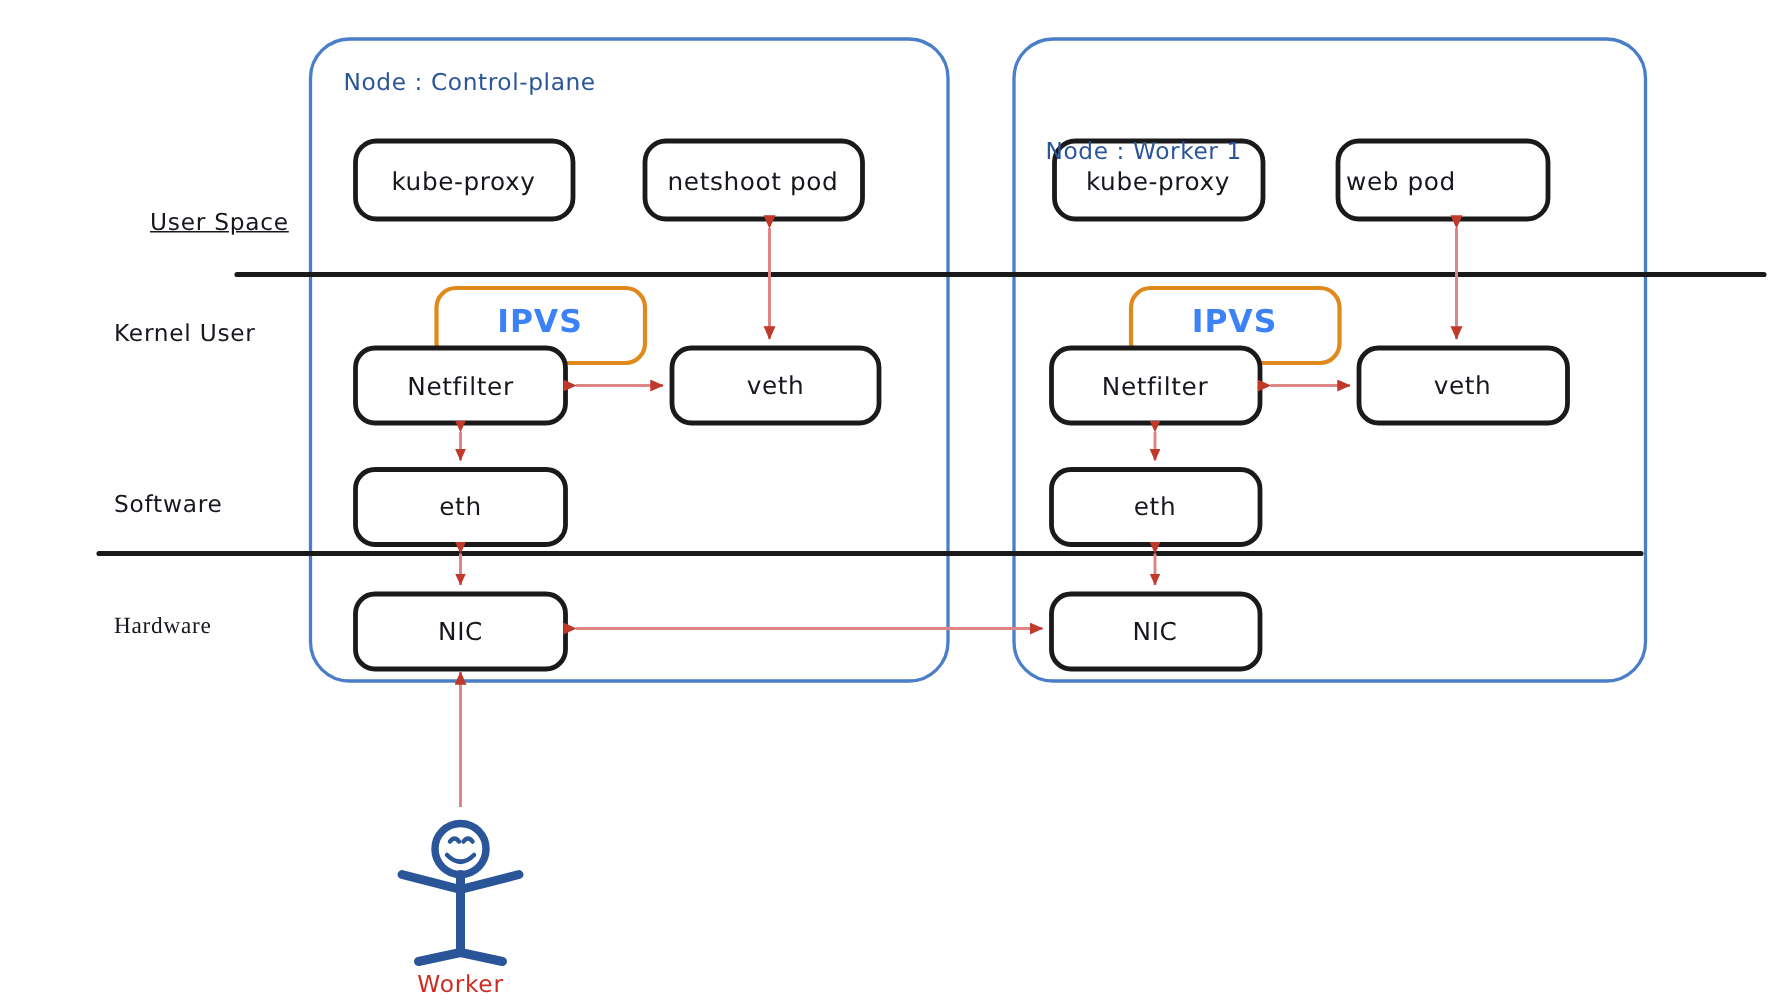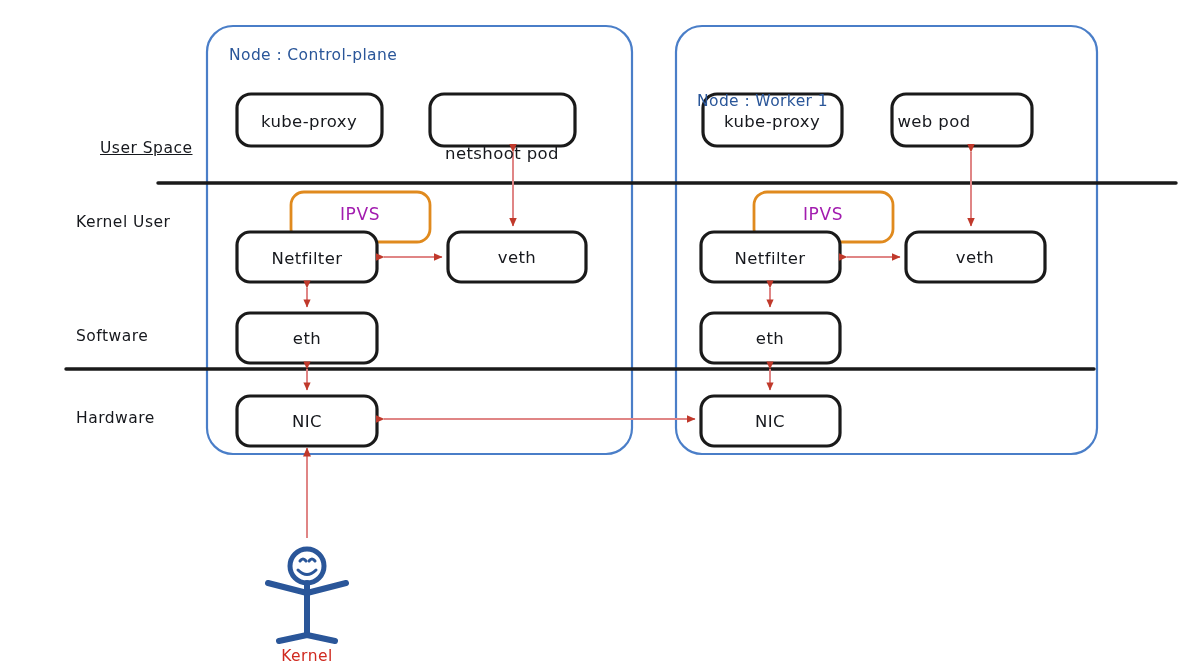--- a/index.html
+++ b/index.html
@@ -85,25 +85,25 @@
     letter-spacing: 0.4px;
     transform: translate(-50%, -50%);
     text-align: center;
   }
   .node-title {
     font-size: 15.5px;
     color: #2a5699;
     letter-spacing: 0.4px;
   }
   .ipvs-label {
-    font-size: 17px;
-    color: #a21caf;
+    font-size: 21px;
+    color: #3b82f6;
     letter-spacing: 0.6px;
     transform: translate(-50%, -50%);
-    font-weight: 400;
+    font-weight: 700;
   }
   .side-label {
     font-size: 15.5px;
     color: #16181d;
     letter-spacing: 0.5px;
     transform: translate(0, -50%);
   }
   .client-label {
     font-size: 15.5px;
     color: #d02a20;
@@ -194,36 +194,36 @@
       <line class="stick" x1="307" y1="593" x2="268" y2="583"></line>
       <line class="stick" x1="307" y1="593" x2="346" y2="583"></line>
       <line class="stick" x1="307" y1="635" x2="279" y2="641"></line>
       <line class="stick" x1="307" y1="635" x2="335" y2="641"></line>
     </g>
   </svg>
 
   <div class="lbl side-label" style="left:100px;  top:148px;text-decoration:underline;">User Space</div>
   <div class="lbl side-label" style="left:76px;  top:222px;">Kernel User</div>
   <div class="lbl side-label" style="left:76px;  top:336px;">Software</div>
-  <div class="lbl side-label" style="left:76px;  top:418px;">Hardware</div>
+  <div class="lbl side-label" style="left:76px;  top:418px;font-family:Liberation Serif, serif;">Hardware</div>
 
   <div class="lbl node-title" style="left:229px; top:46px;">Node : Control-plane</div>
   <div class="lbl node-title" style="left:697px; top:48px;margin-top:44px;">Node : Worker 1</div>
 
   <div class="lbl box-label" style="left:309px; top:121px;">kube-proxy</div>
-  <div class="lbl box-label" style="left:502px; top:121px;margin-top:32px;">netshoot pod</div>
+  <div class="lbl box-label" style="left:502px; top:121px;">netshoot pod</div>
   <div class="lbl ipvs-label" style="left:360px; top:214px;">IPVS</div>
   <div class="lbl box-label" style="left:307px; top:258px;">Netfilter</div>
   <div class="lbl box-label" style="left:517px; top:257px;">veth</div>
   <div class="lbl box-label" style="left:307px; top:338px;">eth</div>
   <div class="lbl box-label" style="left:307px; top:421px;">NIC</div>
 
   <div class="lbl box-label" style="left:772px; top:121px;">kube-proxy</div>
   <div class="lbl box-label" style="left:934px; top:121px;">web pod</div>
   <div class="lbl ipvs-label" style="left:823px; top:214px;">IPVS</div>
   <div class="lbl box-label" style="left:770px; top:258px;">Netfilter</div>
   <div class="lbl box-label" style="left:975px; top:257px;">veth</div>
   <div class="lbl box-label" style="left:770px; top:338px;">eth</div>
   <div class="lbl box-label" style="left:770px; top:421px;">NIC</div>
 
-  <div class="lbl client-label" style="left:307px; top:656px;">Kernel</div>
+  <div class="lbl client-label" style="left:307px; top:656px;">Worker</div>
 
 </div>
 
 </body></html>

